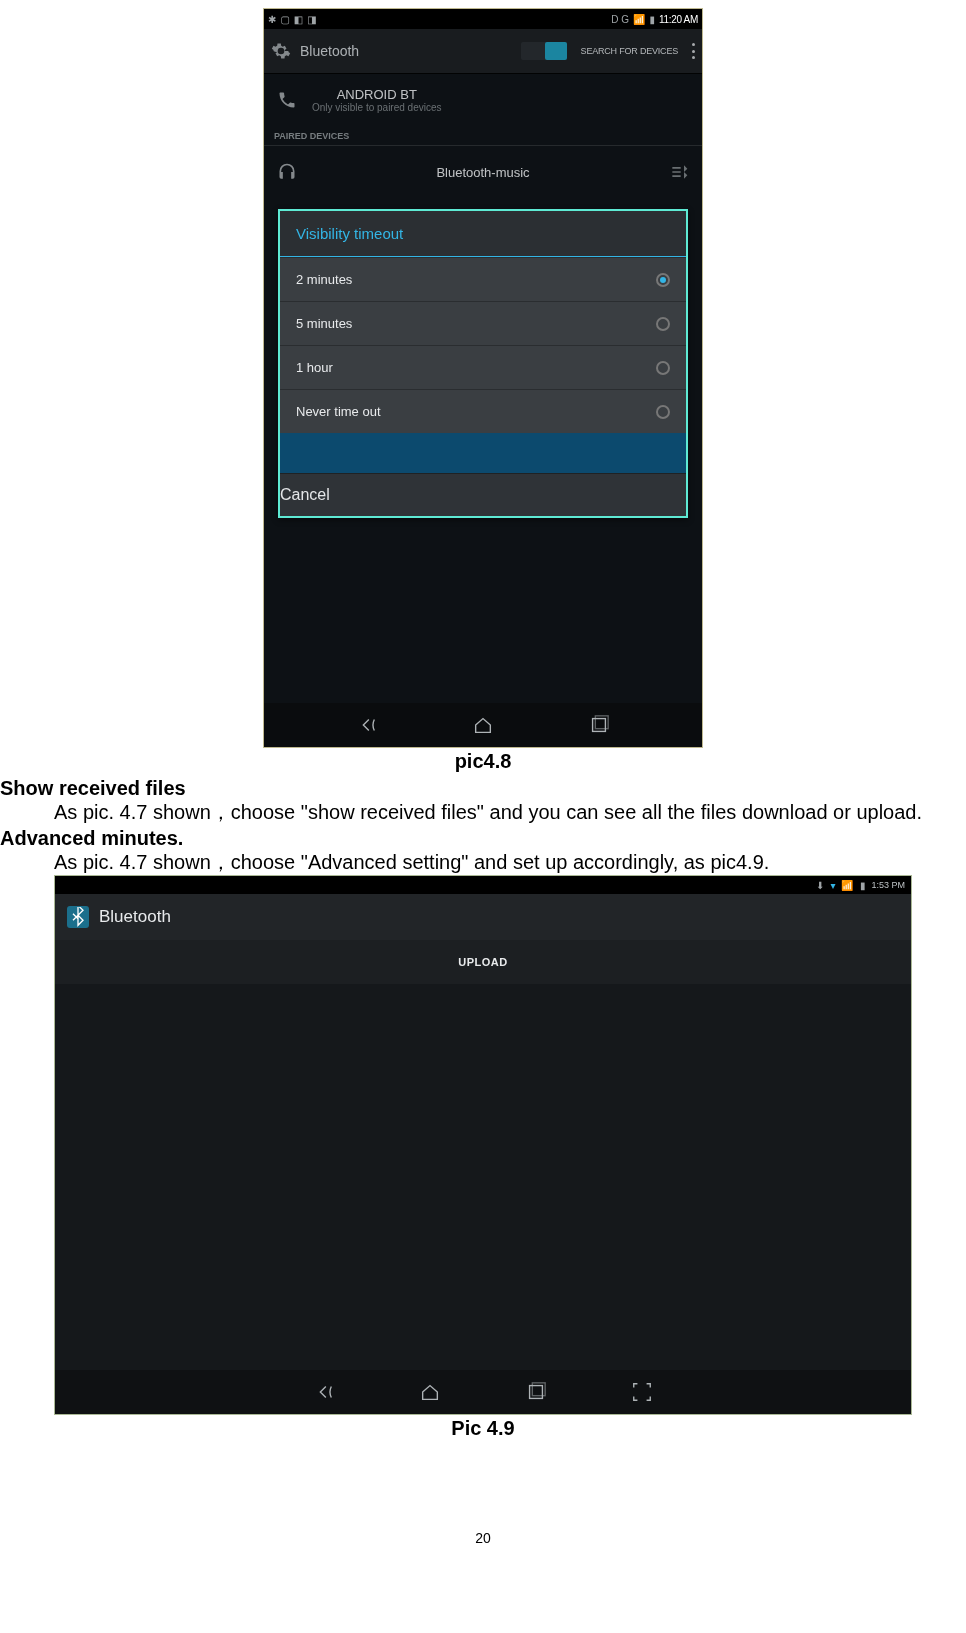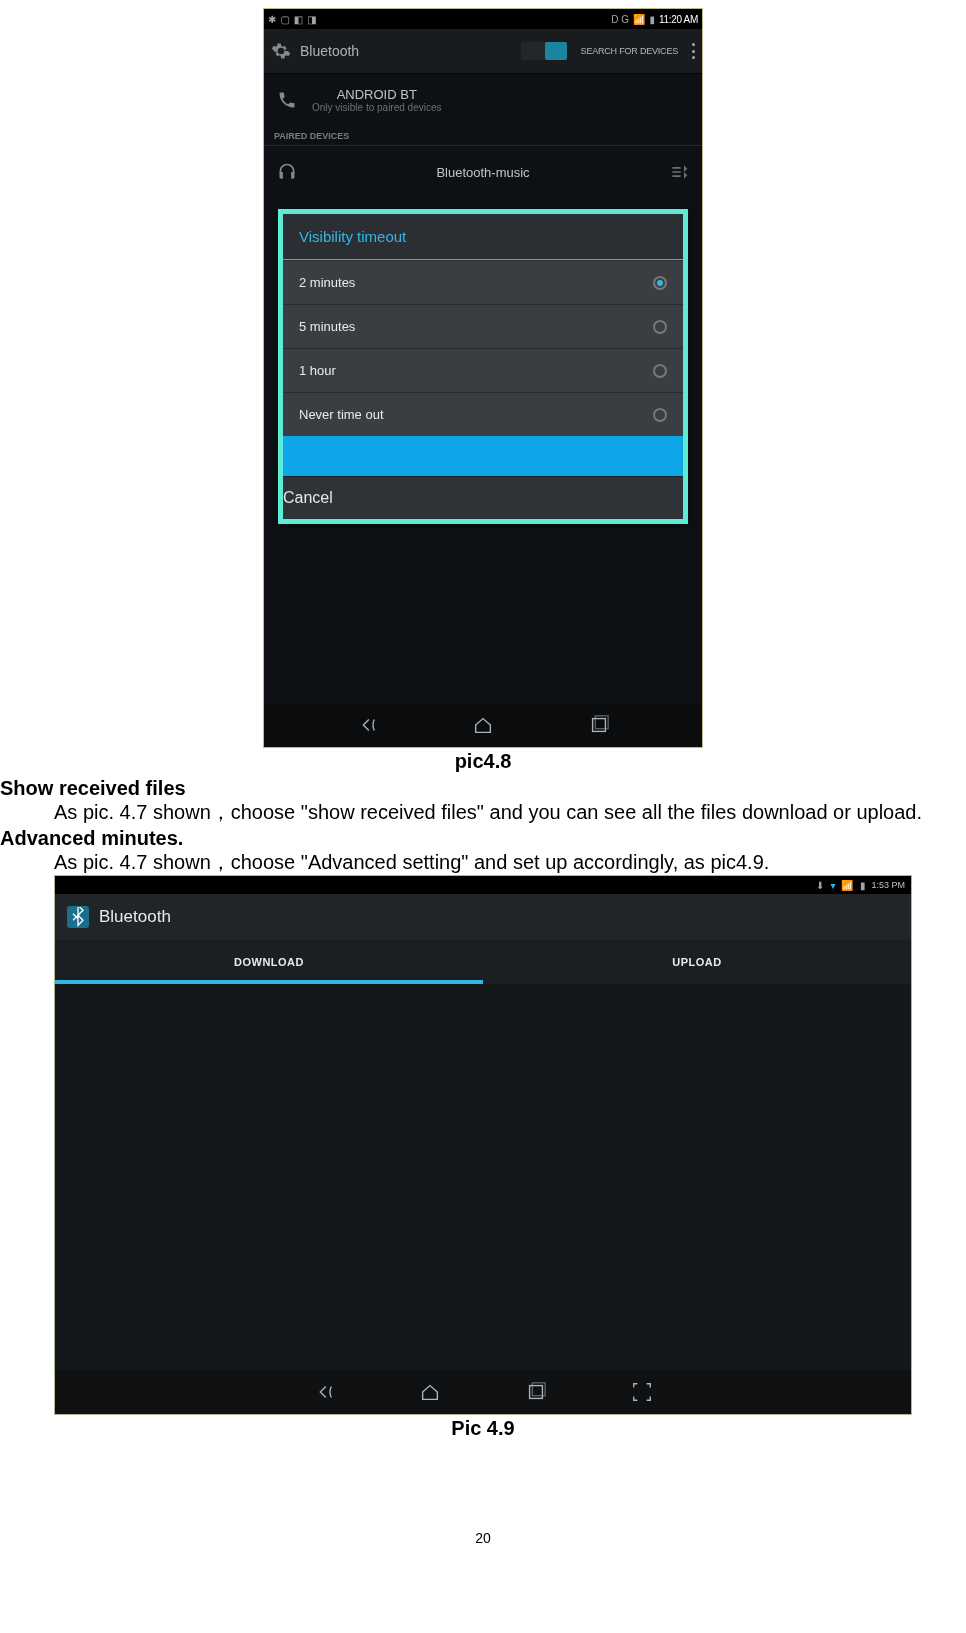--- a/index.html
+++ b/index.html
@@ -22,21 +22,21 @@
     .kebab span { width: 3px; height: 3px; background: #c9ccce; border-radius: 50%; }
 
     .device-row { height: 52px; display: flex; align-items: center; padding: 0 12px; gap: 14px; opacity: 0.82; border-top: 1px solid #000; }
     .device-texts { display: flex; flex-direction: column; }
     .device-name { color: #e6e8ea; font-size: 13px; text-align: center; }
     .device-sub { color: #7e8487; font-size: 10px; }
 
     .section-label { color: #8e9497; font-size: 9px; font-weight: 700; padding: 6px 10px 4px; border-bottom: 1px solid #2c3033; opacity: 0.82; }
 
     
-    .dialog { position: absolute; left: 14px; right: 14px; top: 200px; background: #0ea5e9; border: 5px solid #5eead4; box-shadow: 0 2px 6px rgba(0,0,0,.45); }
+    .dialog { position: absolute; left: 14px; right: 14px; top: 200px; background: #0c4a6e; border: 2px solid #5eead4; box-shadow: 0 2px 6px rgba(0,0,0,.45); }
     .dialog-title { color: #33b5e5; font-size: 15px; padding: 14px 16px; background: #2b2f33; border-bottom: 1px solid #33b5e5; }
     .dialog-option { display: flex; align-items: center; justify-content: space-between; height: 44px; padding: 0 16px; background: #3a3e42; border-top: 1px solid #2a2d30; color: #e8eaec; font-size: 13px; }
     .radio { width: 14px; height: 14px; border: 2px solid #777; border-radius: 50%; position: relative; }
     .radio.sel::after { content: ""; position: absolute; inset: 2px; background: #33b5e5; border-radius: 50%; }
     .dialog-cancel { text-align: left; padding: 12px 0; color: #e4e6e8; font-size: 16px; background: #2f3337; border-top: 1px solid #1f2224; margin-top: 40px; }
 
     .navbar1 { position: absolute; bottom: 0; left: 0; right: 0; height: 44px; background: #0a0c0e; display: flex; justify-content: space-evenly; align-items: center; }
 
     
     .caption { text-align: center; font-weight: 700; font-size: 20px; margin: 2px 0 4px; }
@@ -192,23 +192,20 @@
     </div>
     <div class="bt-header2">
       <span class="sys-icon" style="background:#1b6f8c;border-radius:3px;">
         <svg viewBox="0 0 24 24">
             <path d="M12 2v20l6-6-6-6 6-6-6-6zM6 8l6 6M6 16l6-6" stroke="#fff" stroke-width="1.6" fill="none"></path>
           </svg>
       </span>
       <span class="bt-title2">Bluetooth</span>
     </div>
     <div class="tabs2">
-      <div class="tab2 active">
-          <span>DOWNLOAD</span>
-        </div>
       <div class="tab2">
           <span>UPLOAD</span>
         </div>
     </div>
     <div class="navbar2">
       <span class="nav-icon">
           <svg viewBox="0 0 24 24">
             <path d="M14 6l-6 6 6 6"></path>
             <path d="M20 6c-2 4-2 8 0 12"></path>
           </svg>

